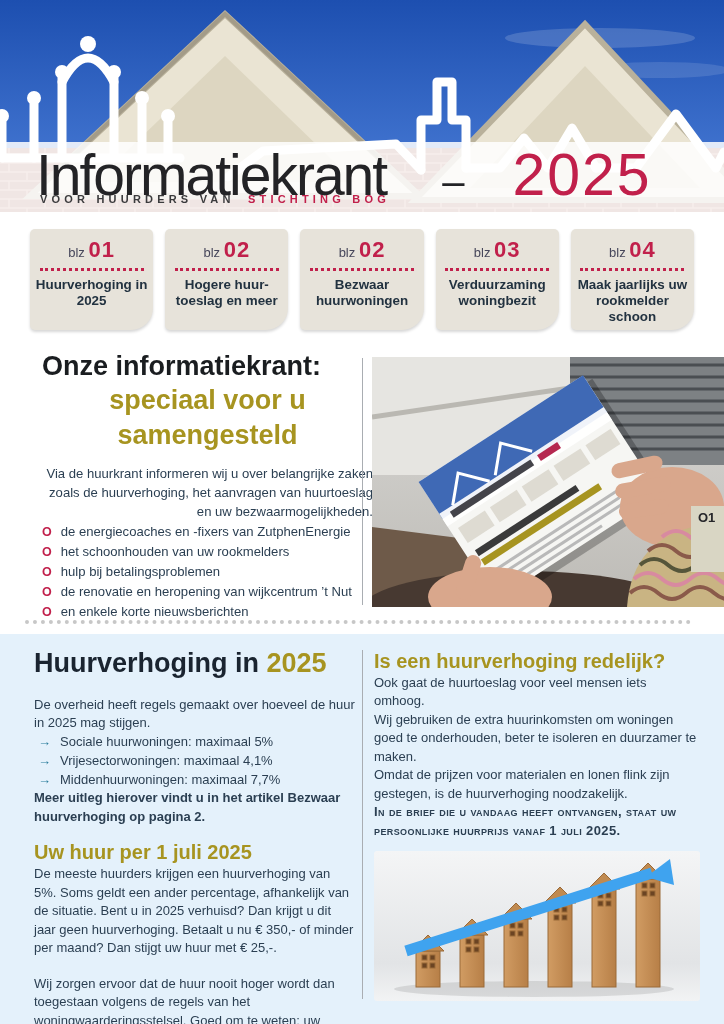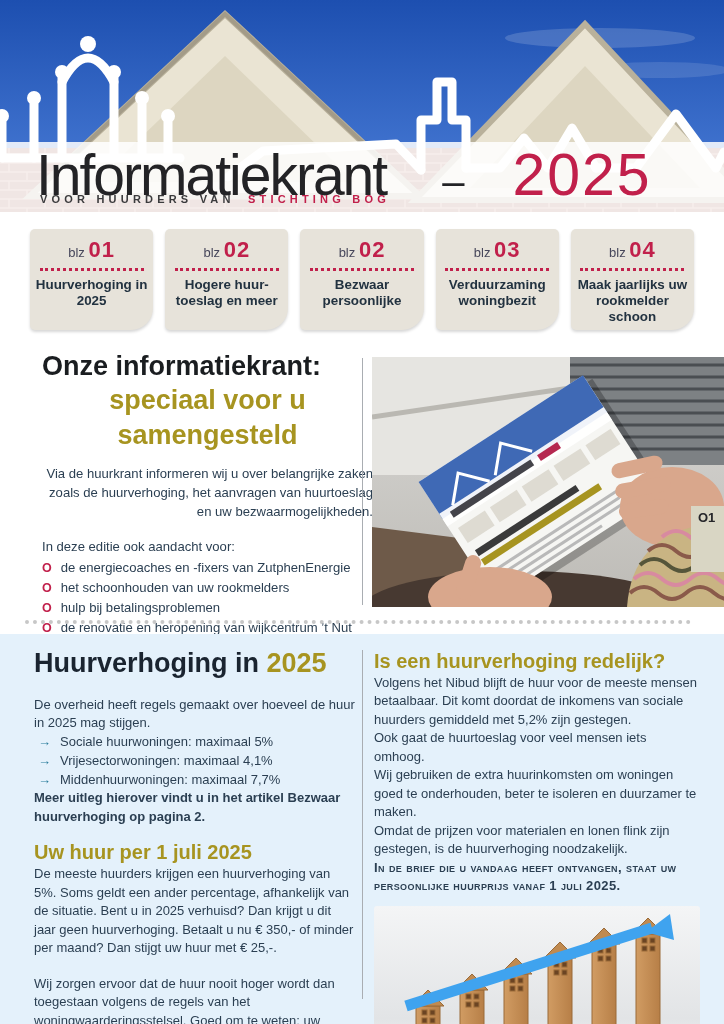--- a/index.html
+++ b/index.html
@@ -144,21 +144,21 @@
     <div class="toc-box">
       <div class="blz-line"><span>blz</span>
         <span class="num">02</span></div>
       <div class="toc-dots"></div>
       <div class="toc-title">Hogere huur-toeslag en meer</div>
     </div>
     <div class="toc-box">
       <div class="blz-line"><span>blz</span>
         <span class="num">02</span></div>
       <div class="toc-dots"></div>
-      <div class="toc-title">Bezwaar persoonlijke</div>
+      <div class="toc-title">Bezwaar huurwoningen</div>
     </div>
     <div class="toc-box">
       <div class="blz-line"><span>blz</span>
         <span class="num">03</span></div>
       <div class="toc-dots"></div>
       <div class="toc-title">Verduurzaming woningbezit</div>
     </div>
     <div class="toc-box">
       <div class="blz-line"><span>blz</span>
         <span class="num">04</span></div>
@@ -166,21 +166,20 @@
       <div class="toc-title">Maak jaarlijks uw rookmelder schoon</div>
     </div>
   </nav>
 
   <section class="a1">
     <h1>
       <span class="l1">Onze informatiekrant:</span>
       <span class="l2">speciaal voor u samengesteld</span>
     </h1>
     <p class="intro">Via de huurkrant informeren wij u over belangrijke zaken zoals de huurverhoging, het aanvragen van huurtoeslag en uw bezwaarmogelijkheden.</p>
-    <p class="list-intro">In deze editie ook aandacht voor:</p>
     <ul>
       <li>
           <span class="b">O</span>
           <span>de energiecoaches en -fixers van ZutphenEnergie</span>
         </li>
       <li>
           <span class="b">O</span>
           <span>het schoonhouden van uw rookmelders</span>
         </li>
       <li>
@@ -296,21 +295,20 @@
       <div class="goldhead">Uw huur per 1 juli 2025</div>
       <p>De meeste huurders krijgen een huurverhoging van 5%. Soms geldt een ander percentage, afhankelijk van de situatie. Bent u in 2025 verhuisd? Dan krijgt u dit jaar geen huurverhoging. Betaalt u nu € 350,- of minder per maand? Dan stijgt uw huur met € 25,-.</p>
       <div class="gap"></div>
       <p>Wij zorgen ervoor dat de huur nooit hoger wordt dan toegestaan volgens de regels van het woningwaarderingsstelsel. Goed om te weten: uw inkomen heeft geen invloed op de huurverhoging.</p>
     </div>
 
     <div class="a2-vrule"></div>
 
     <div class="a2-right">
       <div class="goldhead first">Is een huurverhoging redelijk?</div>
-      <p>Volgens het Nibud blijft de huur voor de meeste mensen betaalbaar. Dit komt doordat de inkomens van sociale huurders gemiddeld met 5,2% zijn gestegen.</p>
       <p>Ook gaat de huurtoeslag voor veel mensen iets omhoog.</p>
       <p>Wij gebruiken de extra huurinkomsten om woningen goed te onderhouden, beter te isoleren en duurzamer te maken.</p>
       <p>Omdat de prijzen voor materialen en lonen flink zijn gestegen, is de huurverhoging noodzakelijk.</p>
       <p class="callout">In de brief die u vandaag heeft ontvangen, staat uw persoonlijke huurprijs vanaf 1 juli 2025.</p>
 
       <figure class="housefig" style="margin:11px 0 0">
         <svg width="326" height="150" viewBox="0 0 326 150">
           <defs>
             <linearGradient id="hbg" x1="0" y1="0" x2="0" y2="1">
               <stop offset="0" stop-color="#f4f5f6"></stop>

